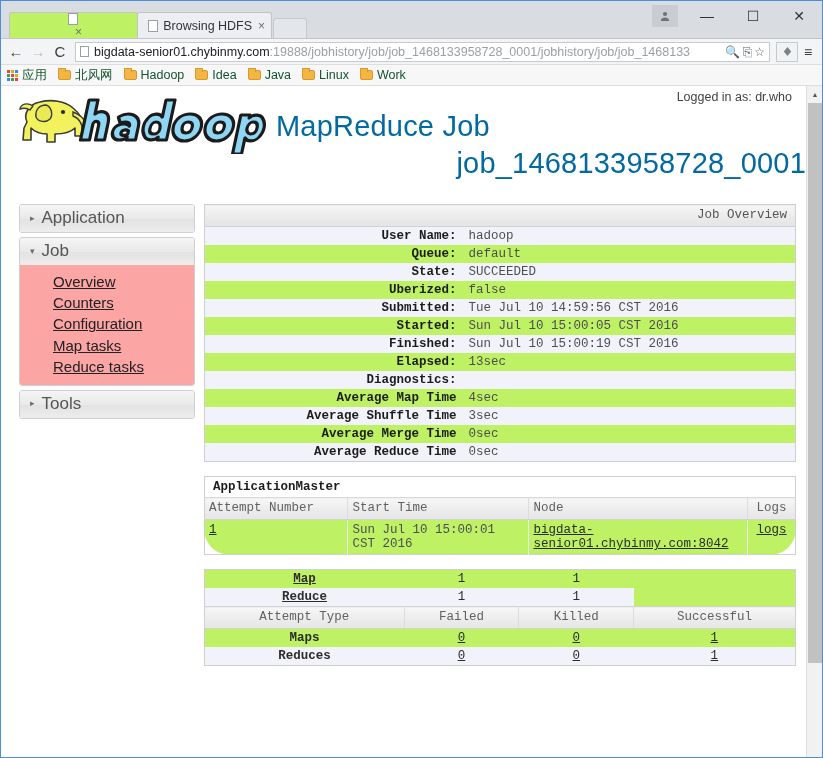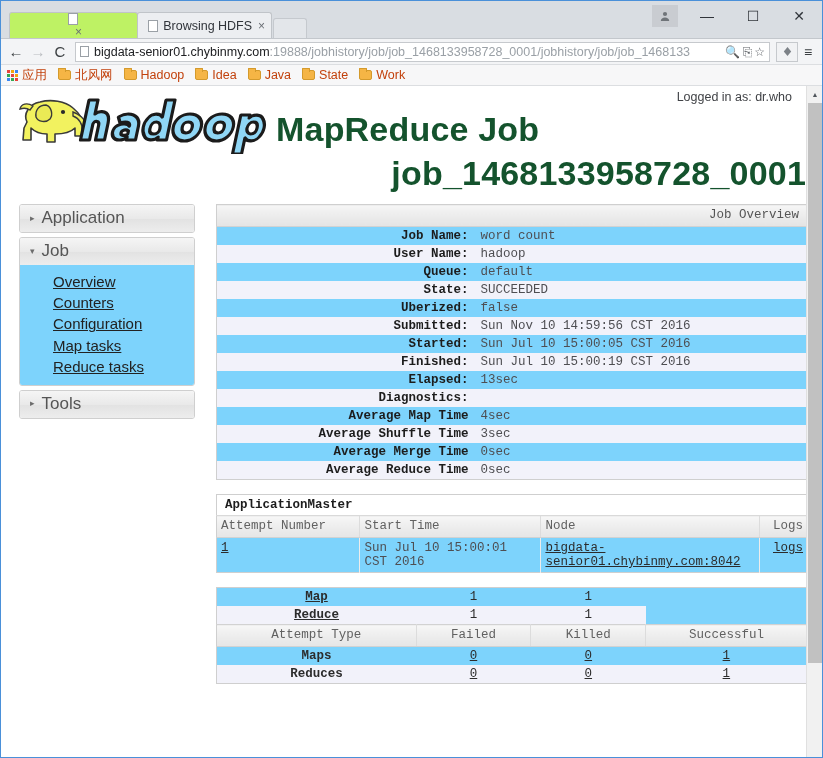--- a/index.html
+++ b/index.html
@@ -159,21 +159,21 @@
   }
 
   
   #bookmarks {
     height: 21px;
     background: #f7f7f8;
     display: flex; align-items: center;
     padding-left: 6px;
     border-bottom: 1px solid #dcdee1;
     font-size: 12.5px;
-    color: #c2410c;
+    color: #14532d;
   }
   .bm {
     display: flex; align-items: center;
     margin-right: 11px;
     white-space: nowrap;
   }
   .bm .folder {
     width: 13px; height: 10px;
     background: #f5b545;
     border: 1px solid #d49a2c;
@@ -253,23 +253,23 @@
   }
   #loggedin {
     position: absolute;
     right: 14px; top: 4px;
     font-size: 12.5px;
     color: #404246;
   }
   #jobtitle {
     padding-top: 18px;
     padding-left: 275px;
-    font-size: 34px;
-    font-weight: bold;
-    color: #14532d;
+    font-size: 29px;
+    font-weight: normal;
+    color: #0369a1;
     line-height: 1.28;
     letter-spacing: 0.2px;
   }
   #jobtitle .l2 { display: block; padding-left: 0px; text-align: right; }
 
   
   #pg-body {
     display: flex;
     align-items: flex-start;
     padding-top: 6px;
@@ -294,21 +294,21 @@
     display: flex; align-items: center;
   }
   .nav-head .tri {
     font-size: 9px;
     margin-right: 7px;
     color: #6c6c6c;
     line-height: 1;
   }
   .nav-list {
     padding: 6px 0 8px 0;
-    background: #7dd3fc;
+    background: #fca5a5;
   }
   .nav-list a {
     display: block;
     font-size: 15px;
     color: #222;
     text-decoration: underline;
     padding: 1px 0 1px 33px;
     line-height: 1.28;
   }
 
@@ -317,22 +317,21 @@
     flex: 1 1 auto;
     margin-left: 9px;
     margin-right: 10px;
   }
   table.ui {
     width: 100%;
     border-collapse: collapse;
     font-family: "Liberation Mono", monospace;
     font-size: 12.5px;
     border: 1px solid #cfcfcf;
-    background: #7dd3fc;
-    margin-left: 12px;
+    background: #bef264;
   }
   
   #tbl-overview { margin-bottom: 14px; }
   #tbl-overview .cap {
     background: linear-gradient(to bottom, #f6f6f6 0%, #ebebeb 55%, #e4e4e4 100%);
     text-align: right;
     padding: 3px 8px 4px 0;
     color: #555;
     font-size: 12.5px;
     border-bottom: 1px solid #d2d2d2;
@@ -345,21 +344,21 @@
     padding: 2px 6px 2px 0;
     white-space: nowrap;
   }
   #tbl-overview td.v {
     color: #4e4e52;
     padding: 2px 0 2px 6px;
   }
   #tbl-overview tr.alt td { background: #f2f2fa; }
 
   
-  #tbl-am { margin-bottom: 14px; }
+  #tbl-am { margin-bottom: 14px; border-radius: 26px; }
   #tbl-am .amcap {
     font-weight: bold;
     color: #1c1c1c;
     padding: 3px 0 3px 8px;
     background: #fff;
     border-bottom: 1px solid #d9d9d9;
     text-align: left;
   }
   #tbl-am th {
     background: linear-gradient(to bottom, #f7f7f7 0%, #ececec 55%, #e6e6e6 100%);
@@ -374,21 +373,21 @@
     padding: 3px 4px;
     color: #4e4e52;
     vertical-align: top;
     border-right: 1px solid #ececec;
   }
   #tbl-am td:last-child { border-right: none; }
   #tbl-am td a { color: #2c2c2c; text-decoration: underline; }
   .c-attempt { width: 145px; text-align: left; }
   .c-start   { width: 183px; text-align: left; }
   .c-node    { width: 219px; text-align: left; }
-  .c-logs    { width: 48px; text-align: right; }
+  .c-logs    { width: 48px; text-align: center; }
 
   
   #tbl-tasks th {
     background: linear-gradient(to bottom, #f7f7f7 0%, #ececec 55%, #e6e6e6 100%);
     color: #616161;
     font-weight: normal;
     padding: 3px 4px 4px 4px;
     border-right: 1px solid #dcdcdc;
     border-bottom: 1px solid #d2d2d2;
     border-top: 1px solid #d2d2d2;
@@ -499,21 +498,21 @@
     <div class="bm">
       <span class="folder"></span>
       <span>Idea</span>
     </div>
     <div class="bm">
       <span class="folder"></span>
       <span>Java</span>
     </div>
     <div class="bm">
       <span class="folder"></span>
-      <span>State</span>
+      <span>Linux</span>
     </div>
     <div class="bm">
       <span class="folder"></span>
       <span>Work</span>
     </div>
   </div>
 
   <div id="viewport">
 
     <div id="page">
@@ -581,43 +580,39 @@
           </div>
         </div>
 
         <div id="content">
 
           <table class="ui" id="tbl-overview">
             <tbody>
                 <tr>
               <td class="cap" colspan="2">Job Overview</td>
             </tr>
-            <tr>
-              <td class="k">Job Name:</td>
-              <td class="v">word count</td>
-            </tr>
             <tr class="alt">
               <td class="k">User Name:</td>
               <td class="v">hadoop</td>
             </tr>
             <tr>
               <td class="k">Queue:</td>
               <td class="v">default</td>
             </tr>
             <tr class="alt">
               <td class="k">State:</td>
               <td class="v">SUCCEEDED</td>
             </tr>
             <tr>
               <td class="k">Uberized:</td>
               <td class="v">false</td>
             </tr>
             <tr class="alt">
               <td class="k">Submitted:</td>
-              <td class="v">Sun Nov 10 14:59:56 CST 2016</td>
+              <td class="v">Tue Jul 10 14:59:56 CST 2016</td>
             </tr>
             <tr>
               <td class="k">Started:</td>
               <td class="v">Sun Jul 10 15:00:05 CST 2016</td>
             </tr>
             <tr class="alt">
               <td class="k">Finished:</td>
               <td class="v">Sun Jul 10 15:00:19 CST 2016</td>
             </tr>
             <tr>

